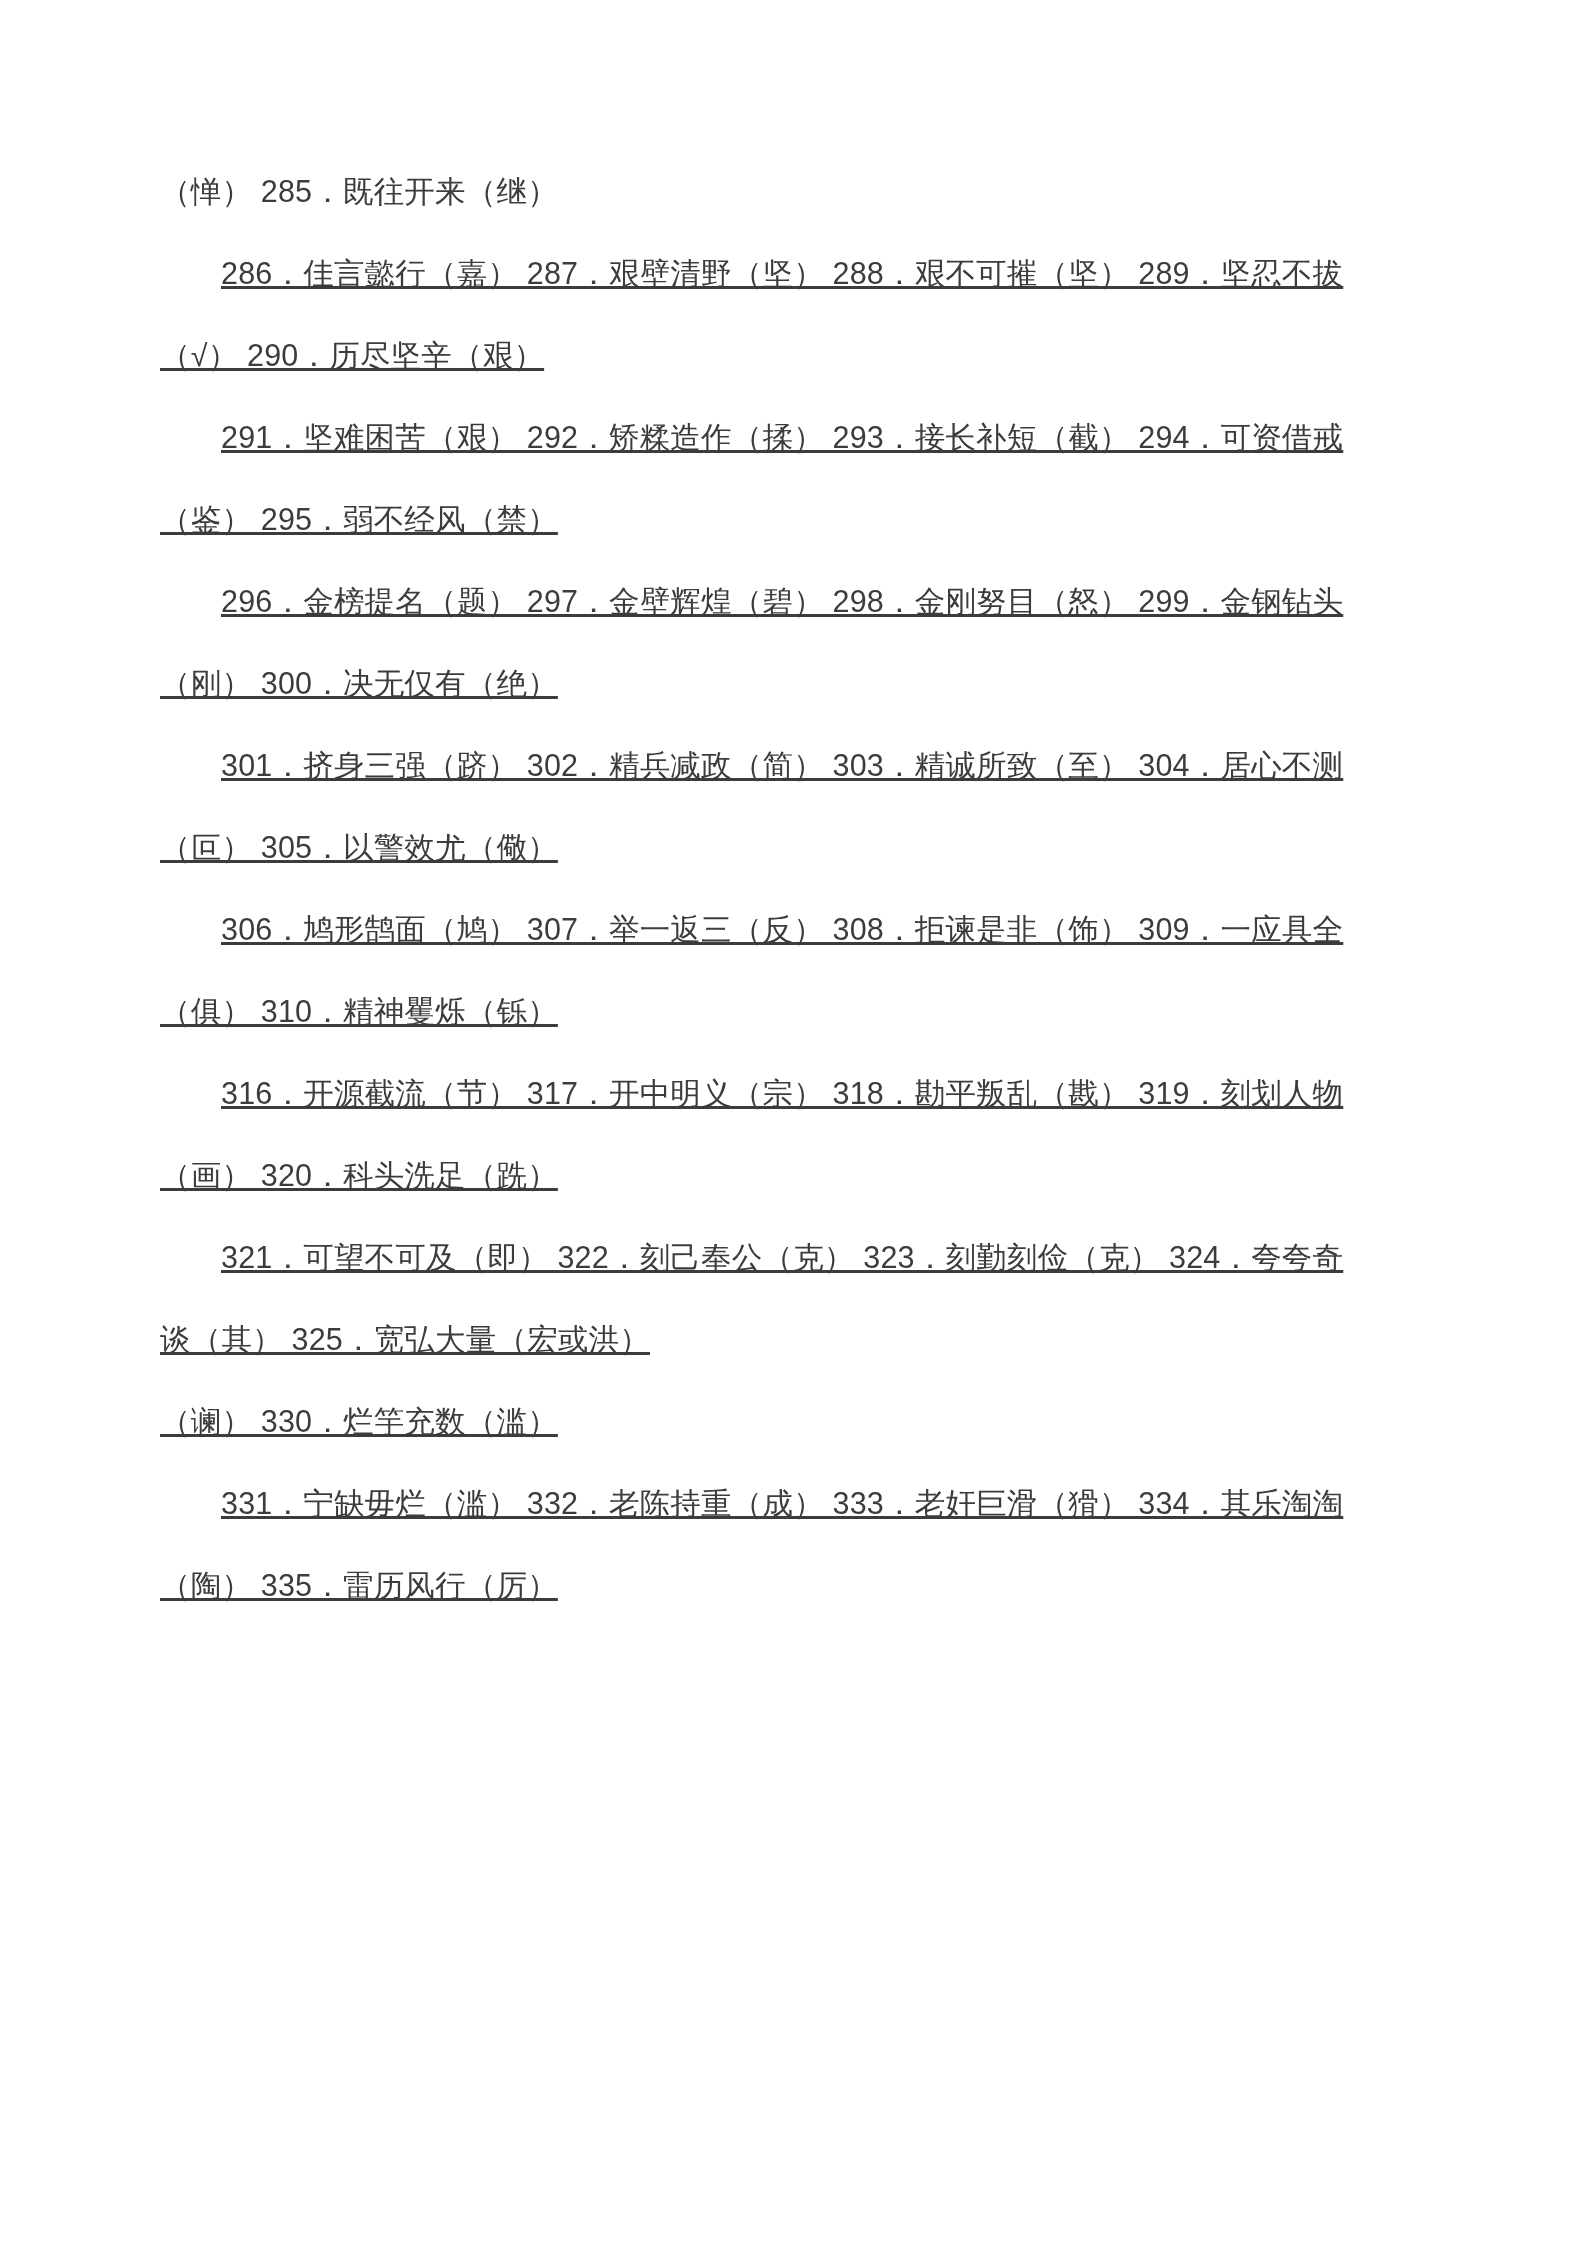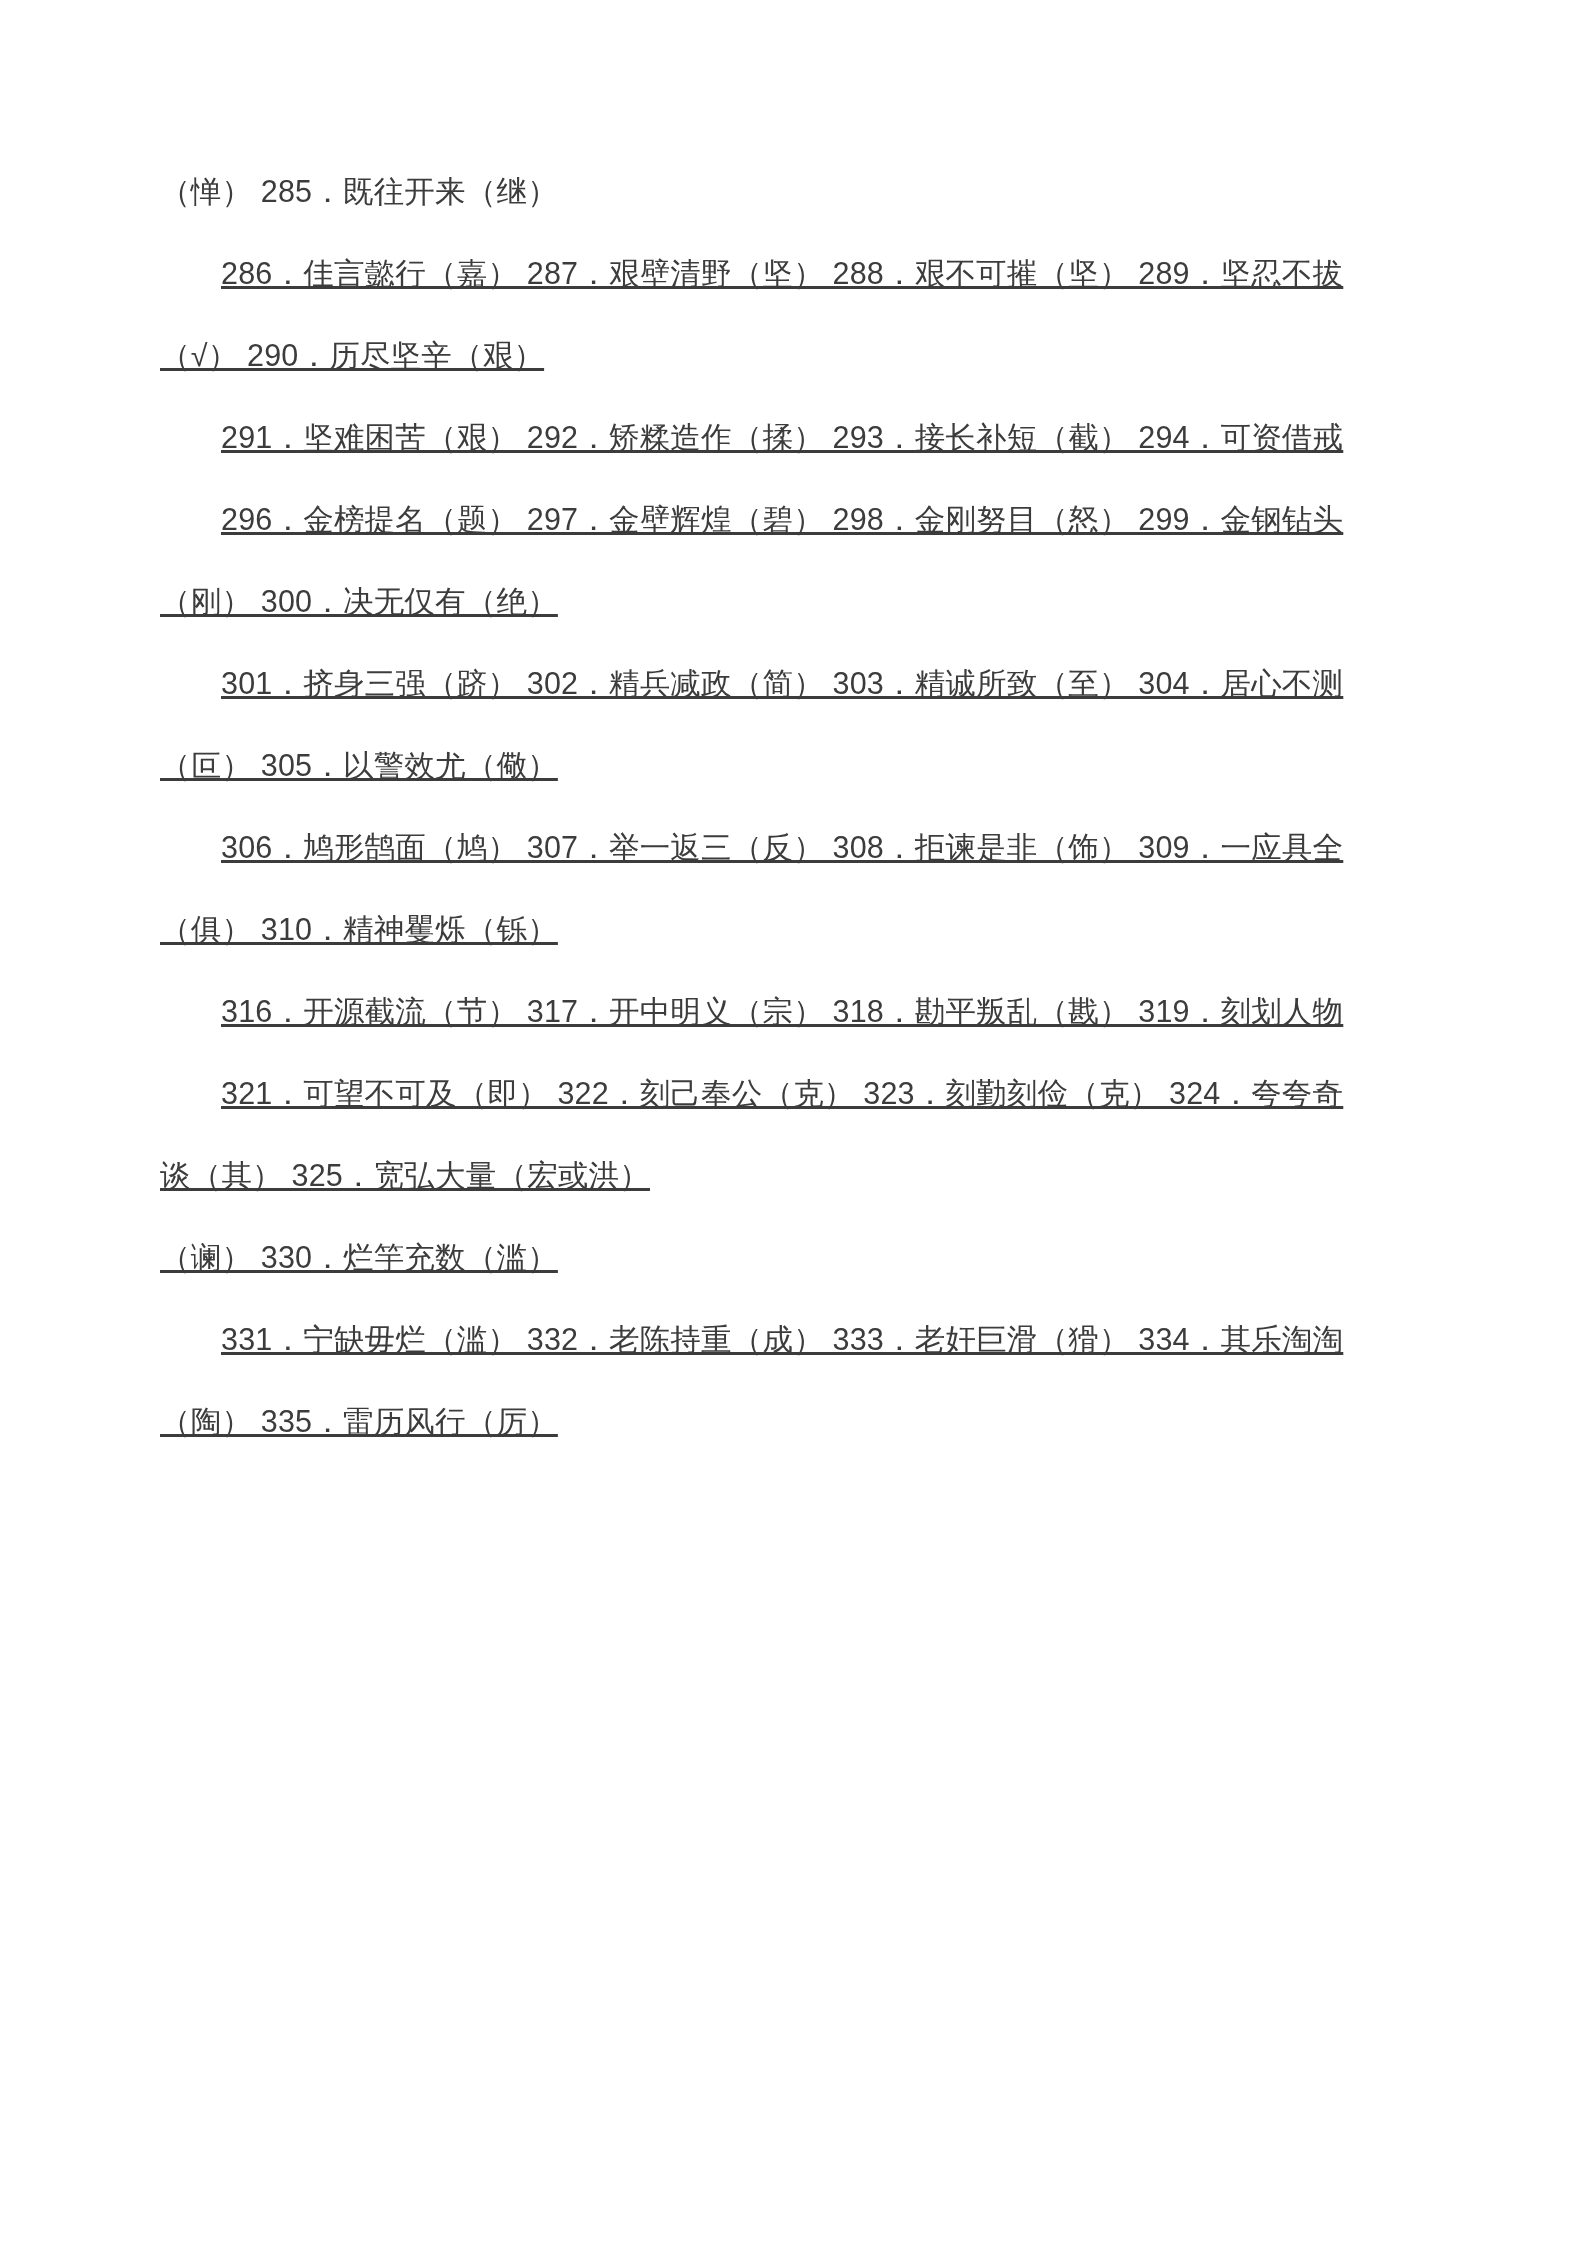--- a/index.html
+++ b/index.html
@@ -51,26 +51,28 @@
 </style>
 </head>
 <body>
 
 <div class="page">
   <div class="doc-body" id="doc-body">
       <p class="para cont">（惮） 285．既往开来（继）</p>
       <p class="para indent">286．佳言懿行（嘉） 287．艰壁清野（坚） 288．艰不可摧（坚） 289．坚忍不拔</p>
       <p class="para cont">（√） 290．历尽坚辛（艰）</p>
       <p class="para indent">291．坚难困苦（艰） 292．矫糅造作（揉） 293．接长补短（截） 294．可资借戒</p>
+      <p class="para cont">（鉴） 295．弱不经风（禁）</p>
       <p class="para indent">296．金榜提名（题） 297．金壁辉煌（碧） 298．金刚努目（怒） 299．金钢钻头</p>
       <p class="para cont">（刚） 300．决无仅有（绝）</p>
       <p class="para indent">301．挤身三强（跻） 302．精兵减政（简） 303．精诚所致（至） 304．居心不测</p>
       <p class="para cont">（叵） 305．以警效尤（儆）</p>
       <p class="para indent">306．鸠形鹄面（鸠） 307．举一返三（反） 308．拒谏是非（饰） 309．一应具全</p>
       <p class="para cont">（俱） 310．精神矍烁（铄）</p>
       <p class="para indent">316．开源截流（节） 317．开中明义（宗） 318．勘平叛乱（戡） 319．刻划人物</p>
+      <p class="para cont">（画） 320．科头洗足（跣）</p>
       <p class="para indent">321．可望不可及（即） 322．刻己奉公（克） 323．刻勤刻俭（克） 324．夸夸奇</p>
       <p class="para cont">谈（其） 325．宽弘大量（宏或洪）</p>
       <p class="para cont">（谰） 330．烂竽充数（滥）</p>
       <p class="para indent">331．宁缺毋烂（滥） 332．老陈持重（成） 333．老奸巨滑（猾） 334．其乐淘淘</p>
       <p class="para cont">（陶） 335．雷历风行（厉）</p>
     </div>
 </div>
 
 </body></html>

